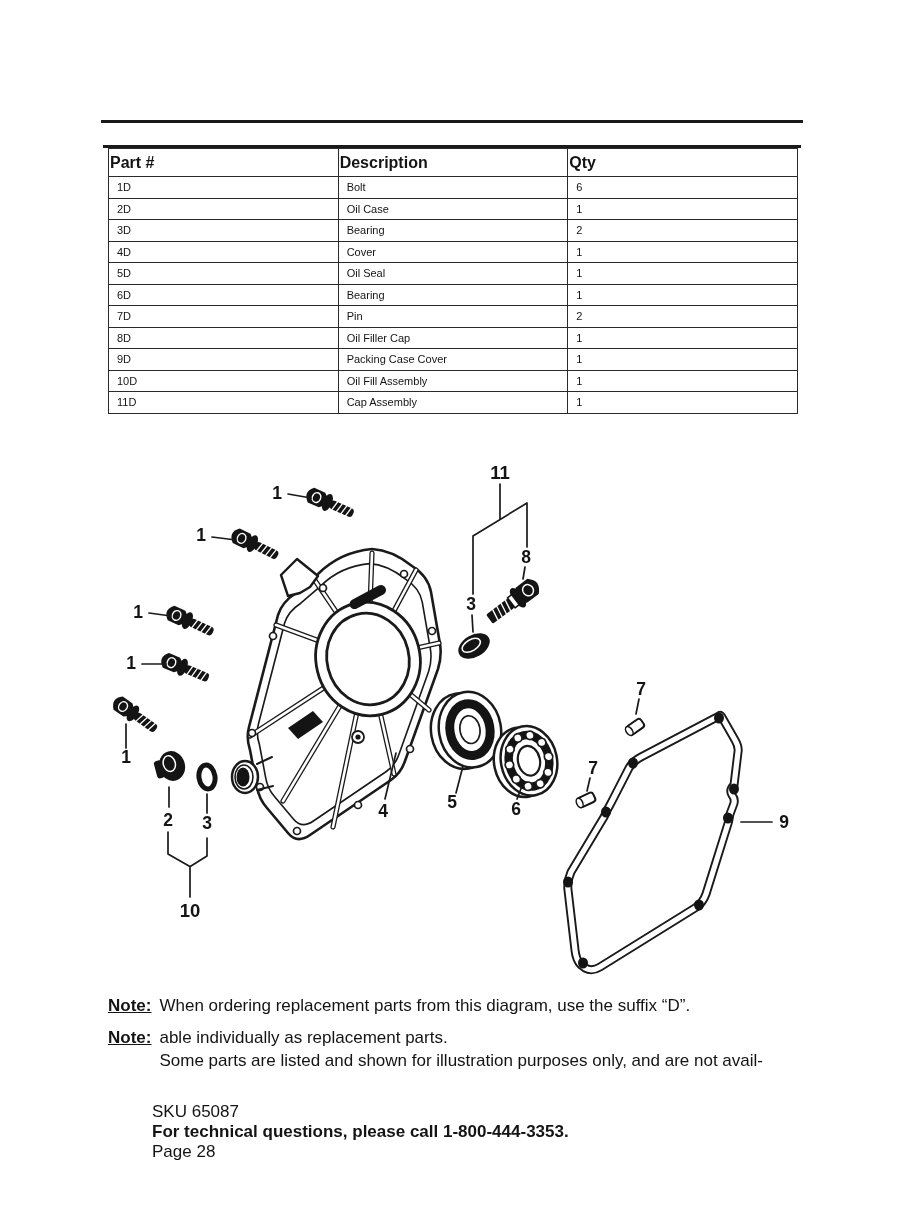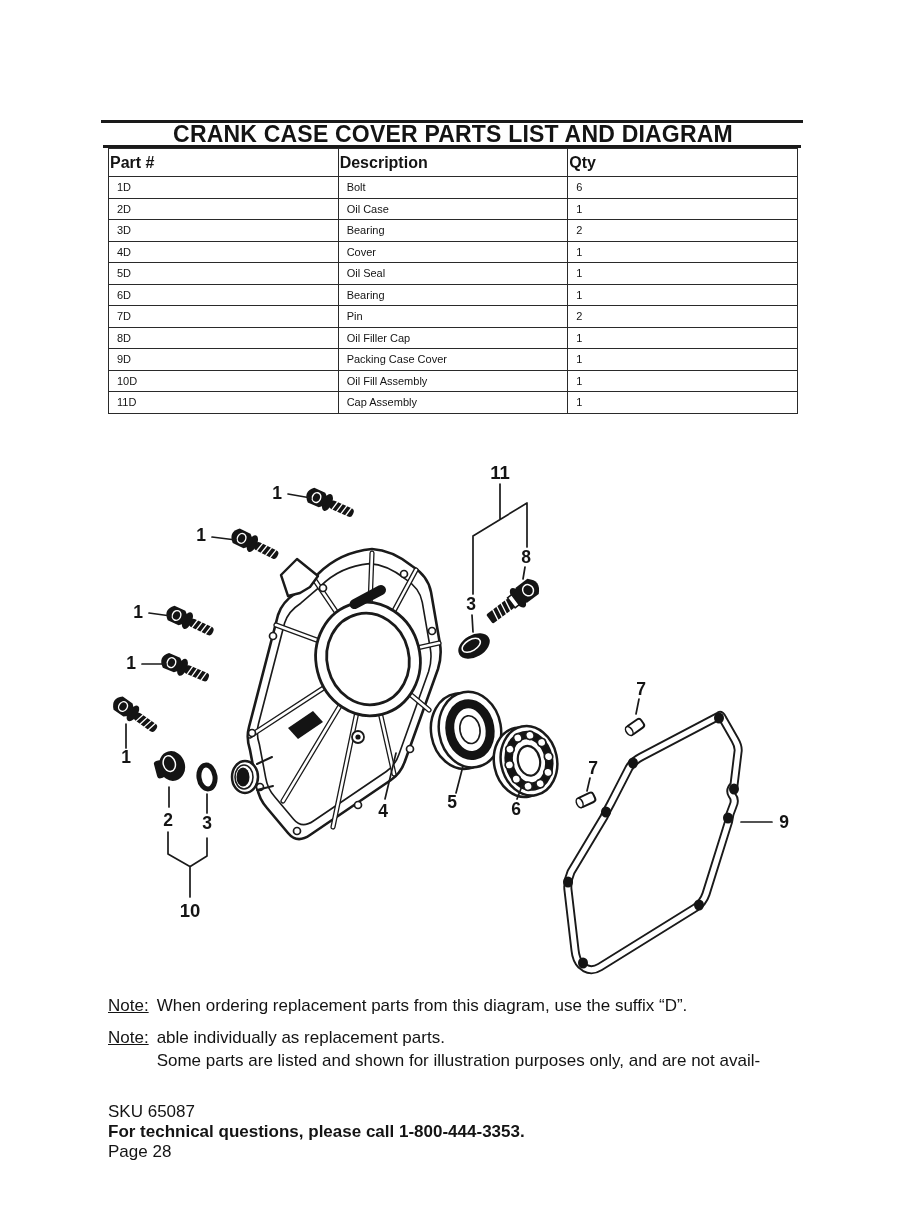--- a/index.html
+++ b/index.html
@@ -19,35 +19,34 @@
   }
   table.parts th,table.parts td{
     border:1.8px solid #2a2a2a;overflow:hidden;white-space:nowrap;
   }
   table.parts th{height:25px;font-size:16px;font-weight:bold;text-align:left;}
   table.parts td{height:20.5px;font-size:11px;padding:0 0 0 8px;}
   svg.diagram{position:absolute;top:435px;left:0;}
   .co{font:bold 17.5px "Liberation Sans",sans-serif;fill:#141414;text-anchor:middle;}
   .co-big{font:bold 18.5px "Liberation Sans",sans-serif;fill:#141414;text-anchor:middle;}
   .note{position:absolute;left:108px;width:698px;font-size:17px;display:flex;gap:8px;line-height:1.35;}
-  .note-label{font-weight:normal;text-decoration:underline;flex:0 0 auto;}
+  .note-label{font-weight:bold;text-decoration:underline;flex:0 0 auto;}
   .note-body span{display:block;}
   .footer{
     position:absolute;top:1102px;left:108px;width:690px;
     display:flex;justify-content:space-between;align-items:baseline;font-size:17px;flex-direction:column;
   }
-  .footer .support{font-weight:bold;}
+  .footer .support{font-weight:bold;margin-left:44px;}
 </style>
 </head>
 <body>
 
 <div class="page">
 
   <div class="rule" style="top:120px;left:101px;width:702px;"></div>
-  <div class="title">CRANK CASE COVER PARTS LIST AND DIAGRAM</div>
   <div class="rule" style="top:145px;left:103px;width:698px;"></div>
 
   <table class="parts">
     <thead>
       <tr>
         <th>Part #</th>
         <th>Description</th>
         <th>Qty</th>
       </tr>
     </thead>

